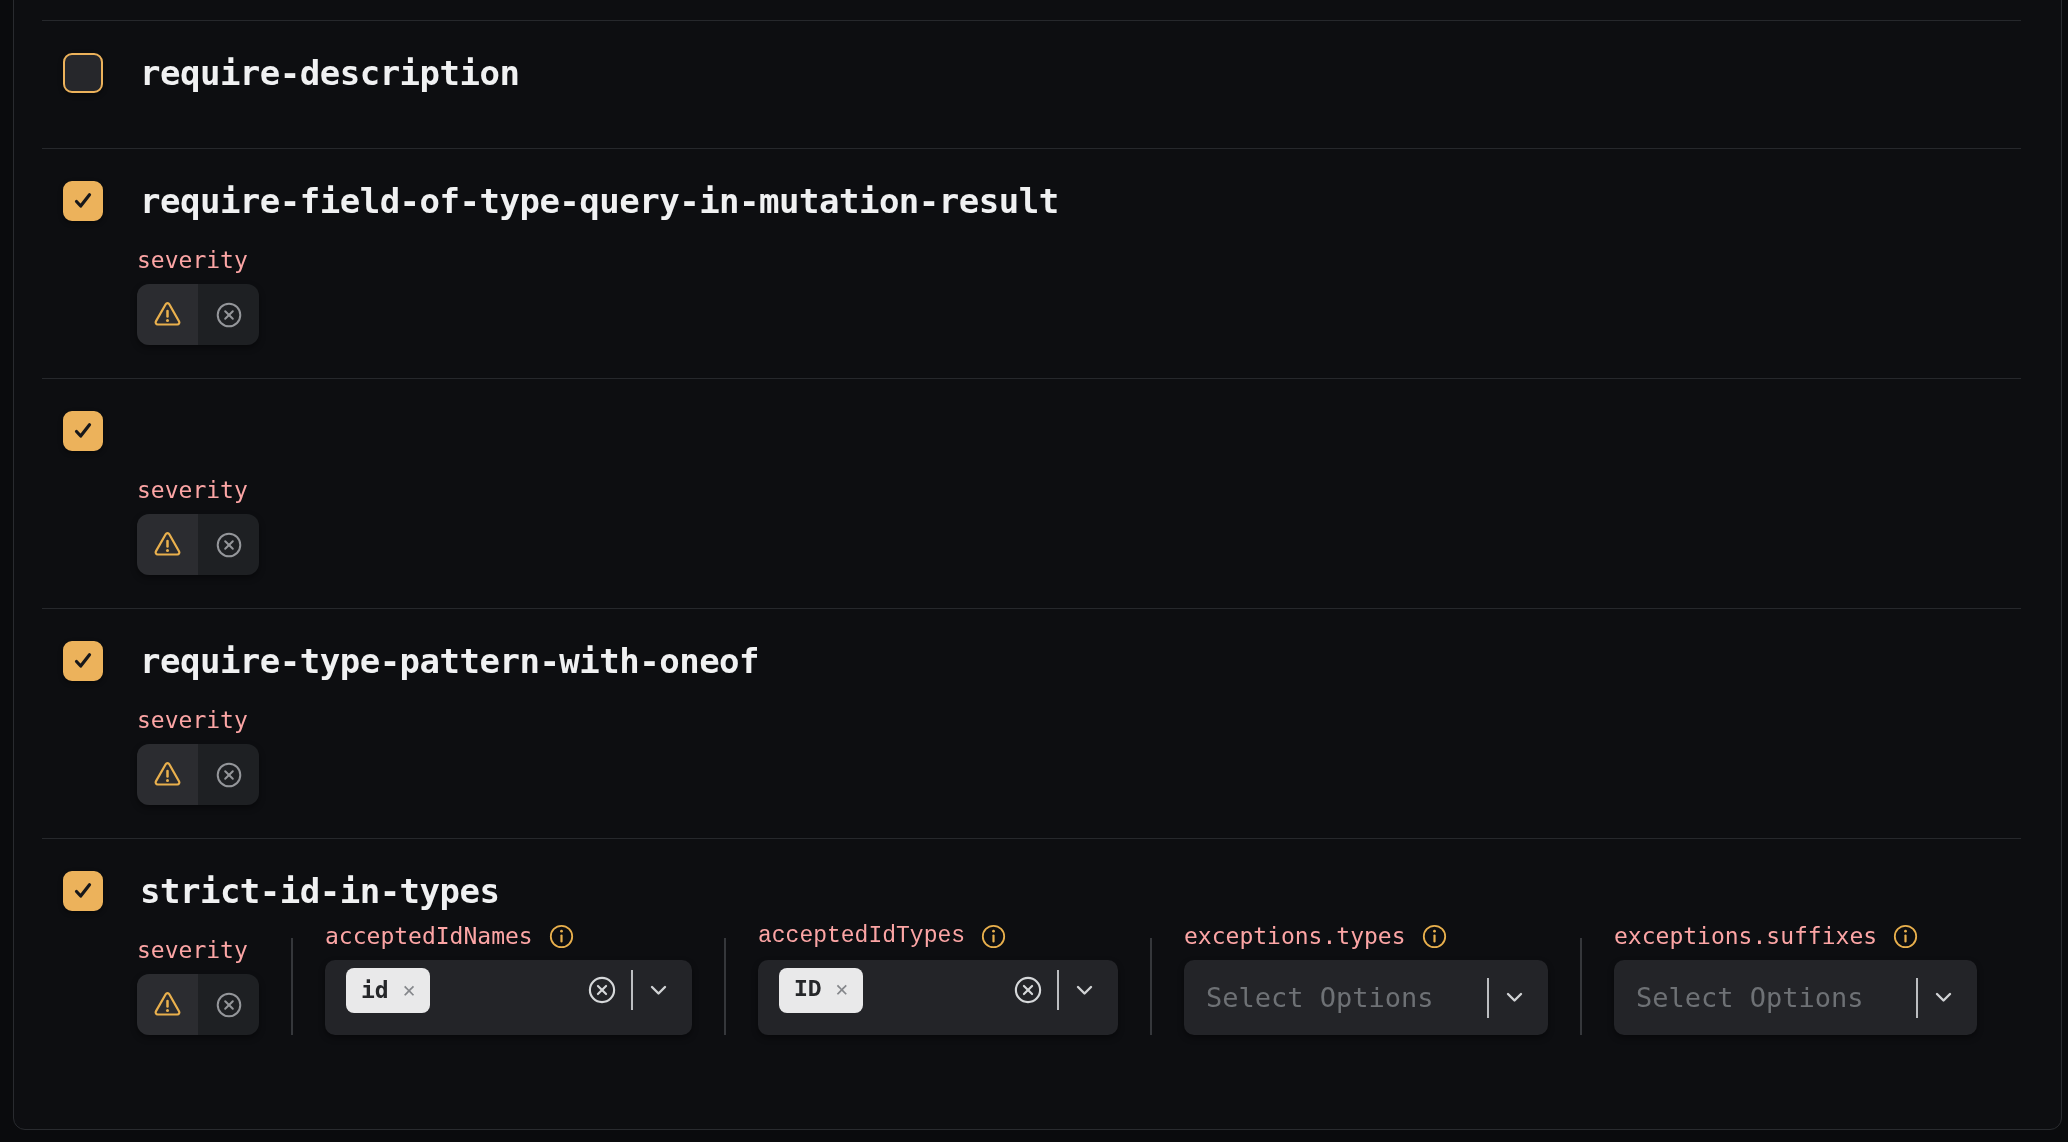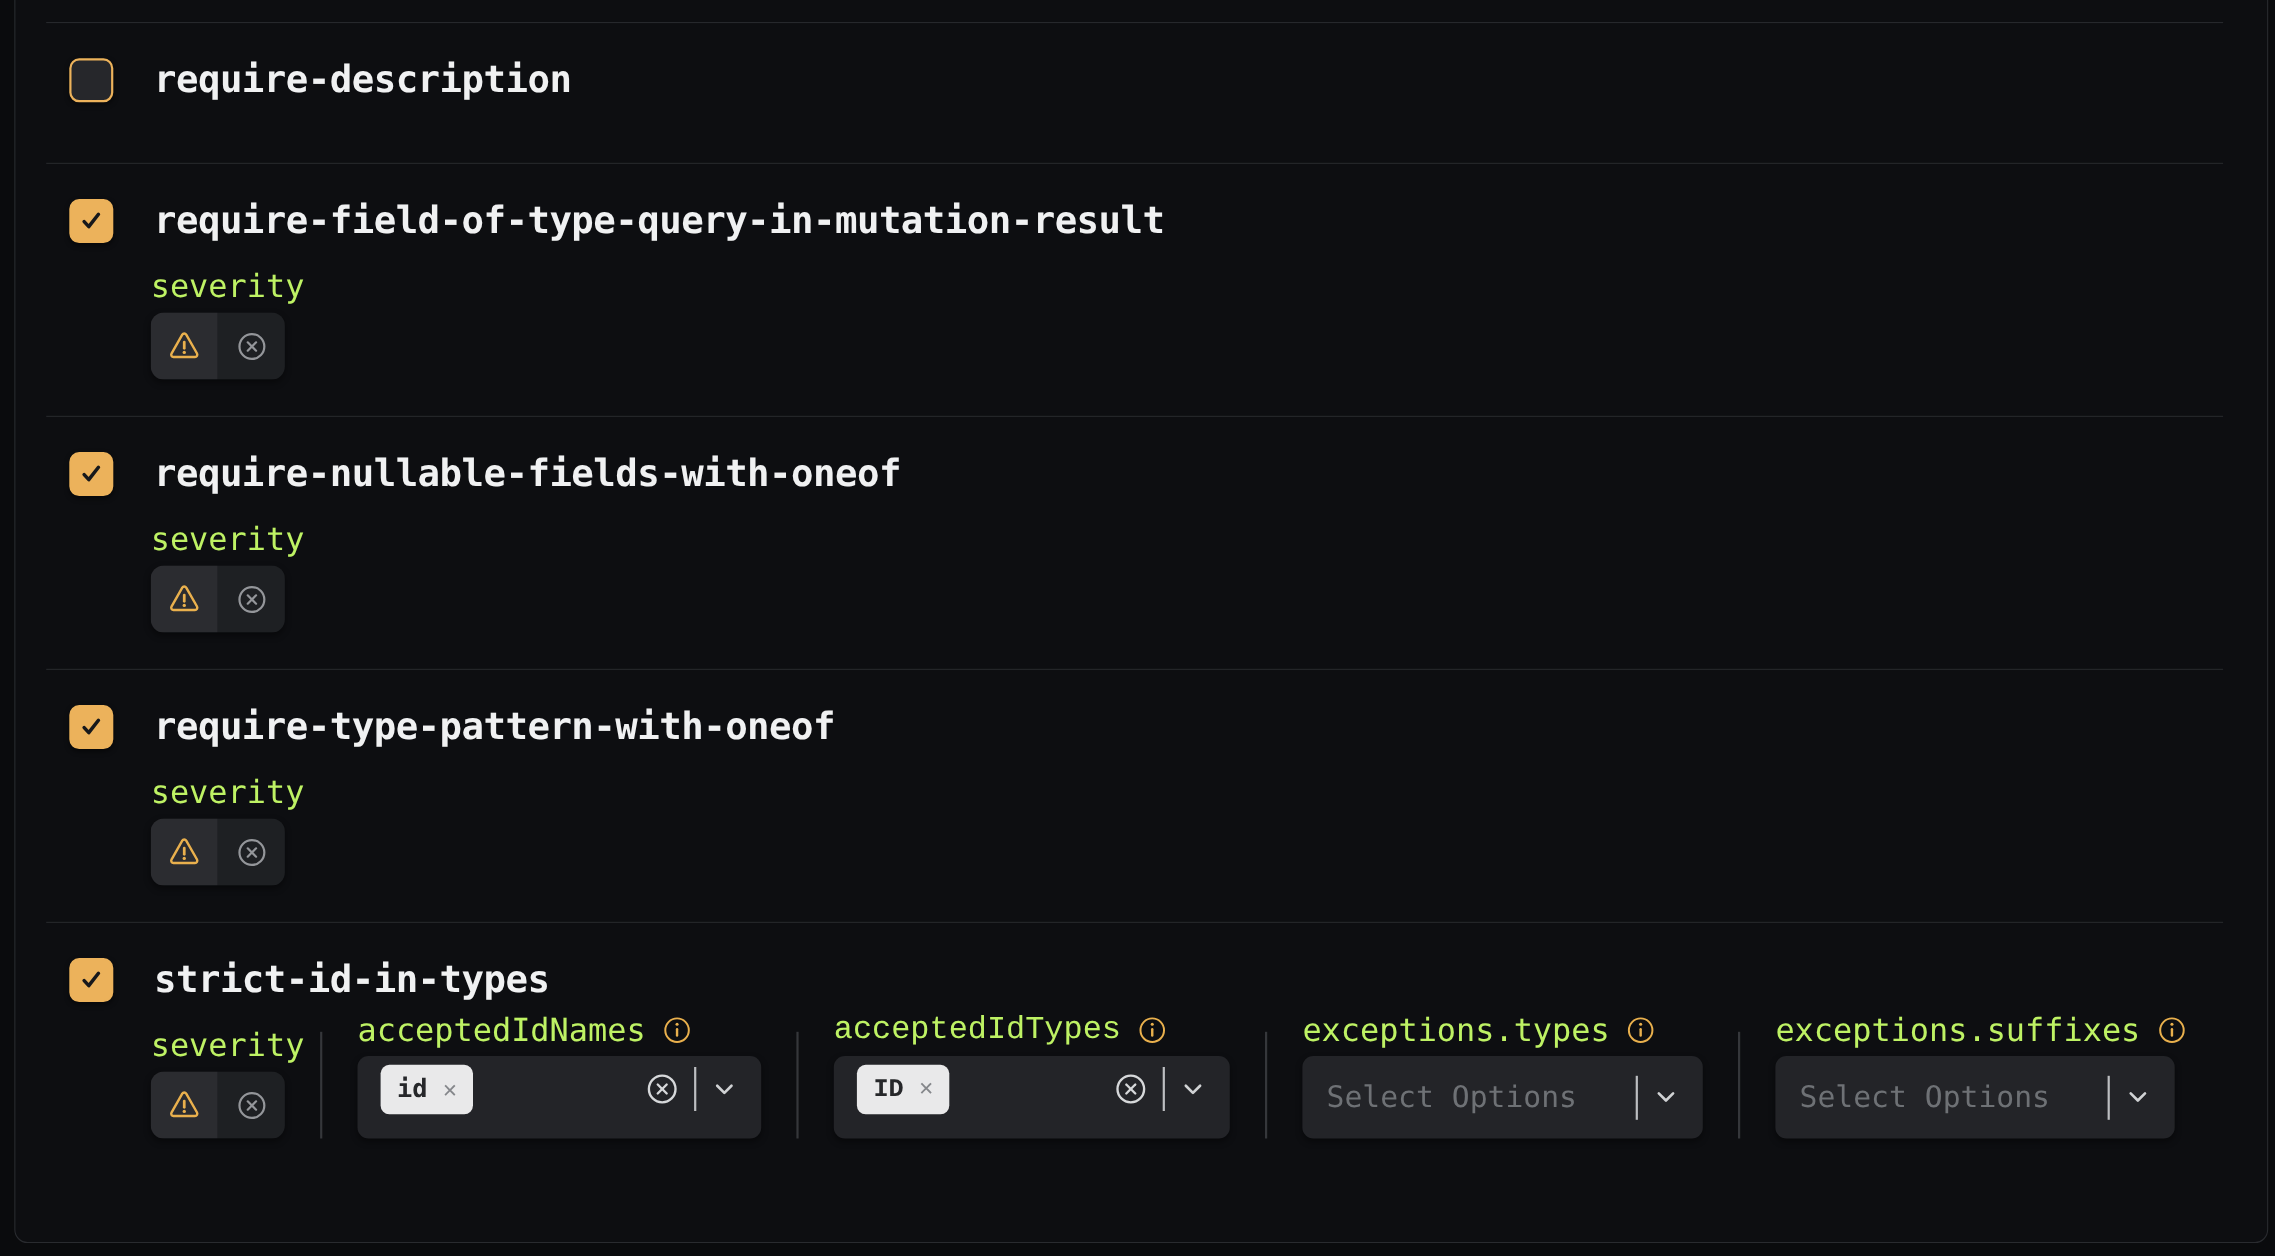--- a/index.html
+++ b/index.html
@@ -26,21 +26,21 @@
     cursor:pointer;
   }
   .checkbox.unchecked { background:#26272b; border:2px solid #ecb25b; }
   .checkbox.checked   { background:#ecb25b; border:2px solid #ecb25b; }
   .rule-title {
     font-size:34px; font-weight:700; color:#f0f1f2; letter-spacing:-0.5px;
     white-space:nowrap;
   }
   .config { margin-left:95px; }
   .field-label {
-    margin-top:27px; height:24px; font-size:29px; color:#bef264;
+    margin-top:27px; height:24px; font-size:23px; color:#fca5a5;
     display:flex; align-items:center; gap:16px; white-space:nowrap;
   }
   .toggle {
     margin-top:12px; width:122px; height:61px; display:flex;
     border-radius:12px; overflow:hidden; box-shadow:0 3px 6px rgba(0,0,0,.4);
   }
   .toggle .seg { flex:1; display:flex; align-items:center; justify-content:center; cursor:pointer; }
   .seg.warn { background:#2b2c30; }
   .seg.off  { background:#1e2023; color:#94969a; }
   .config-row { display:flex; align-items:stretch; margin-left:95px; }
@@ -123,21 +123,20 @@
 
     <div class="rule">
       <div class="rule-header">
         <div class="checkbox checked">
           <span>
             <svg width="26" height="26" viewBox="0 0 26 26">
                 <path d="M6.5 13.5 L10.7 18 L19.5 6.8" fill="none" stroke="#17181b" stroke-width="3.2" stroke-linecap="round" stroke-linejoin="round"></path>
               </svg>
           </span>
         </div>
-        <div class="rule-title">require-nullable-fields-with-oneof</div>
       </div>
       <div class="config">
         <div class="field-label">severity</div>
         <div class="toggle">
           <div class="seg warn">
             <span>
               <svg width="29" height="27" viewBox="0 0 29 27">
                   <path d="M12.7 3.2 L2.9 20.4 a2.1 2.1 0 0 0 1.8 3.1 h19.6 a2.1 2.1 0 0 0 1.8-3.1 L16.3 3.2 a2.1 2.1 0 0 0-3.6 0 Z" fill="none" stroke="#e9b04d" stroke-width="2.2" stroke-linejoin="round"></path>
                   <line x1="14.5" y1="10" x2="14.5" y2="15.6" stroke="#e9b04d" stroke-width="2.5" stroke-linecap="round"></line>
                   <circle cx="14.5" cy="19.4" r="1.5" fill="#e9b04d"></circle>

